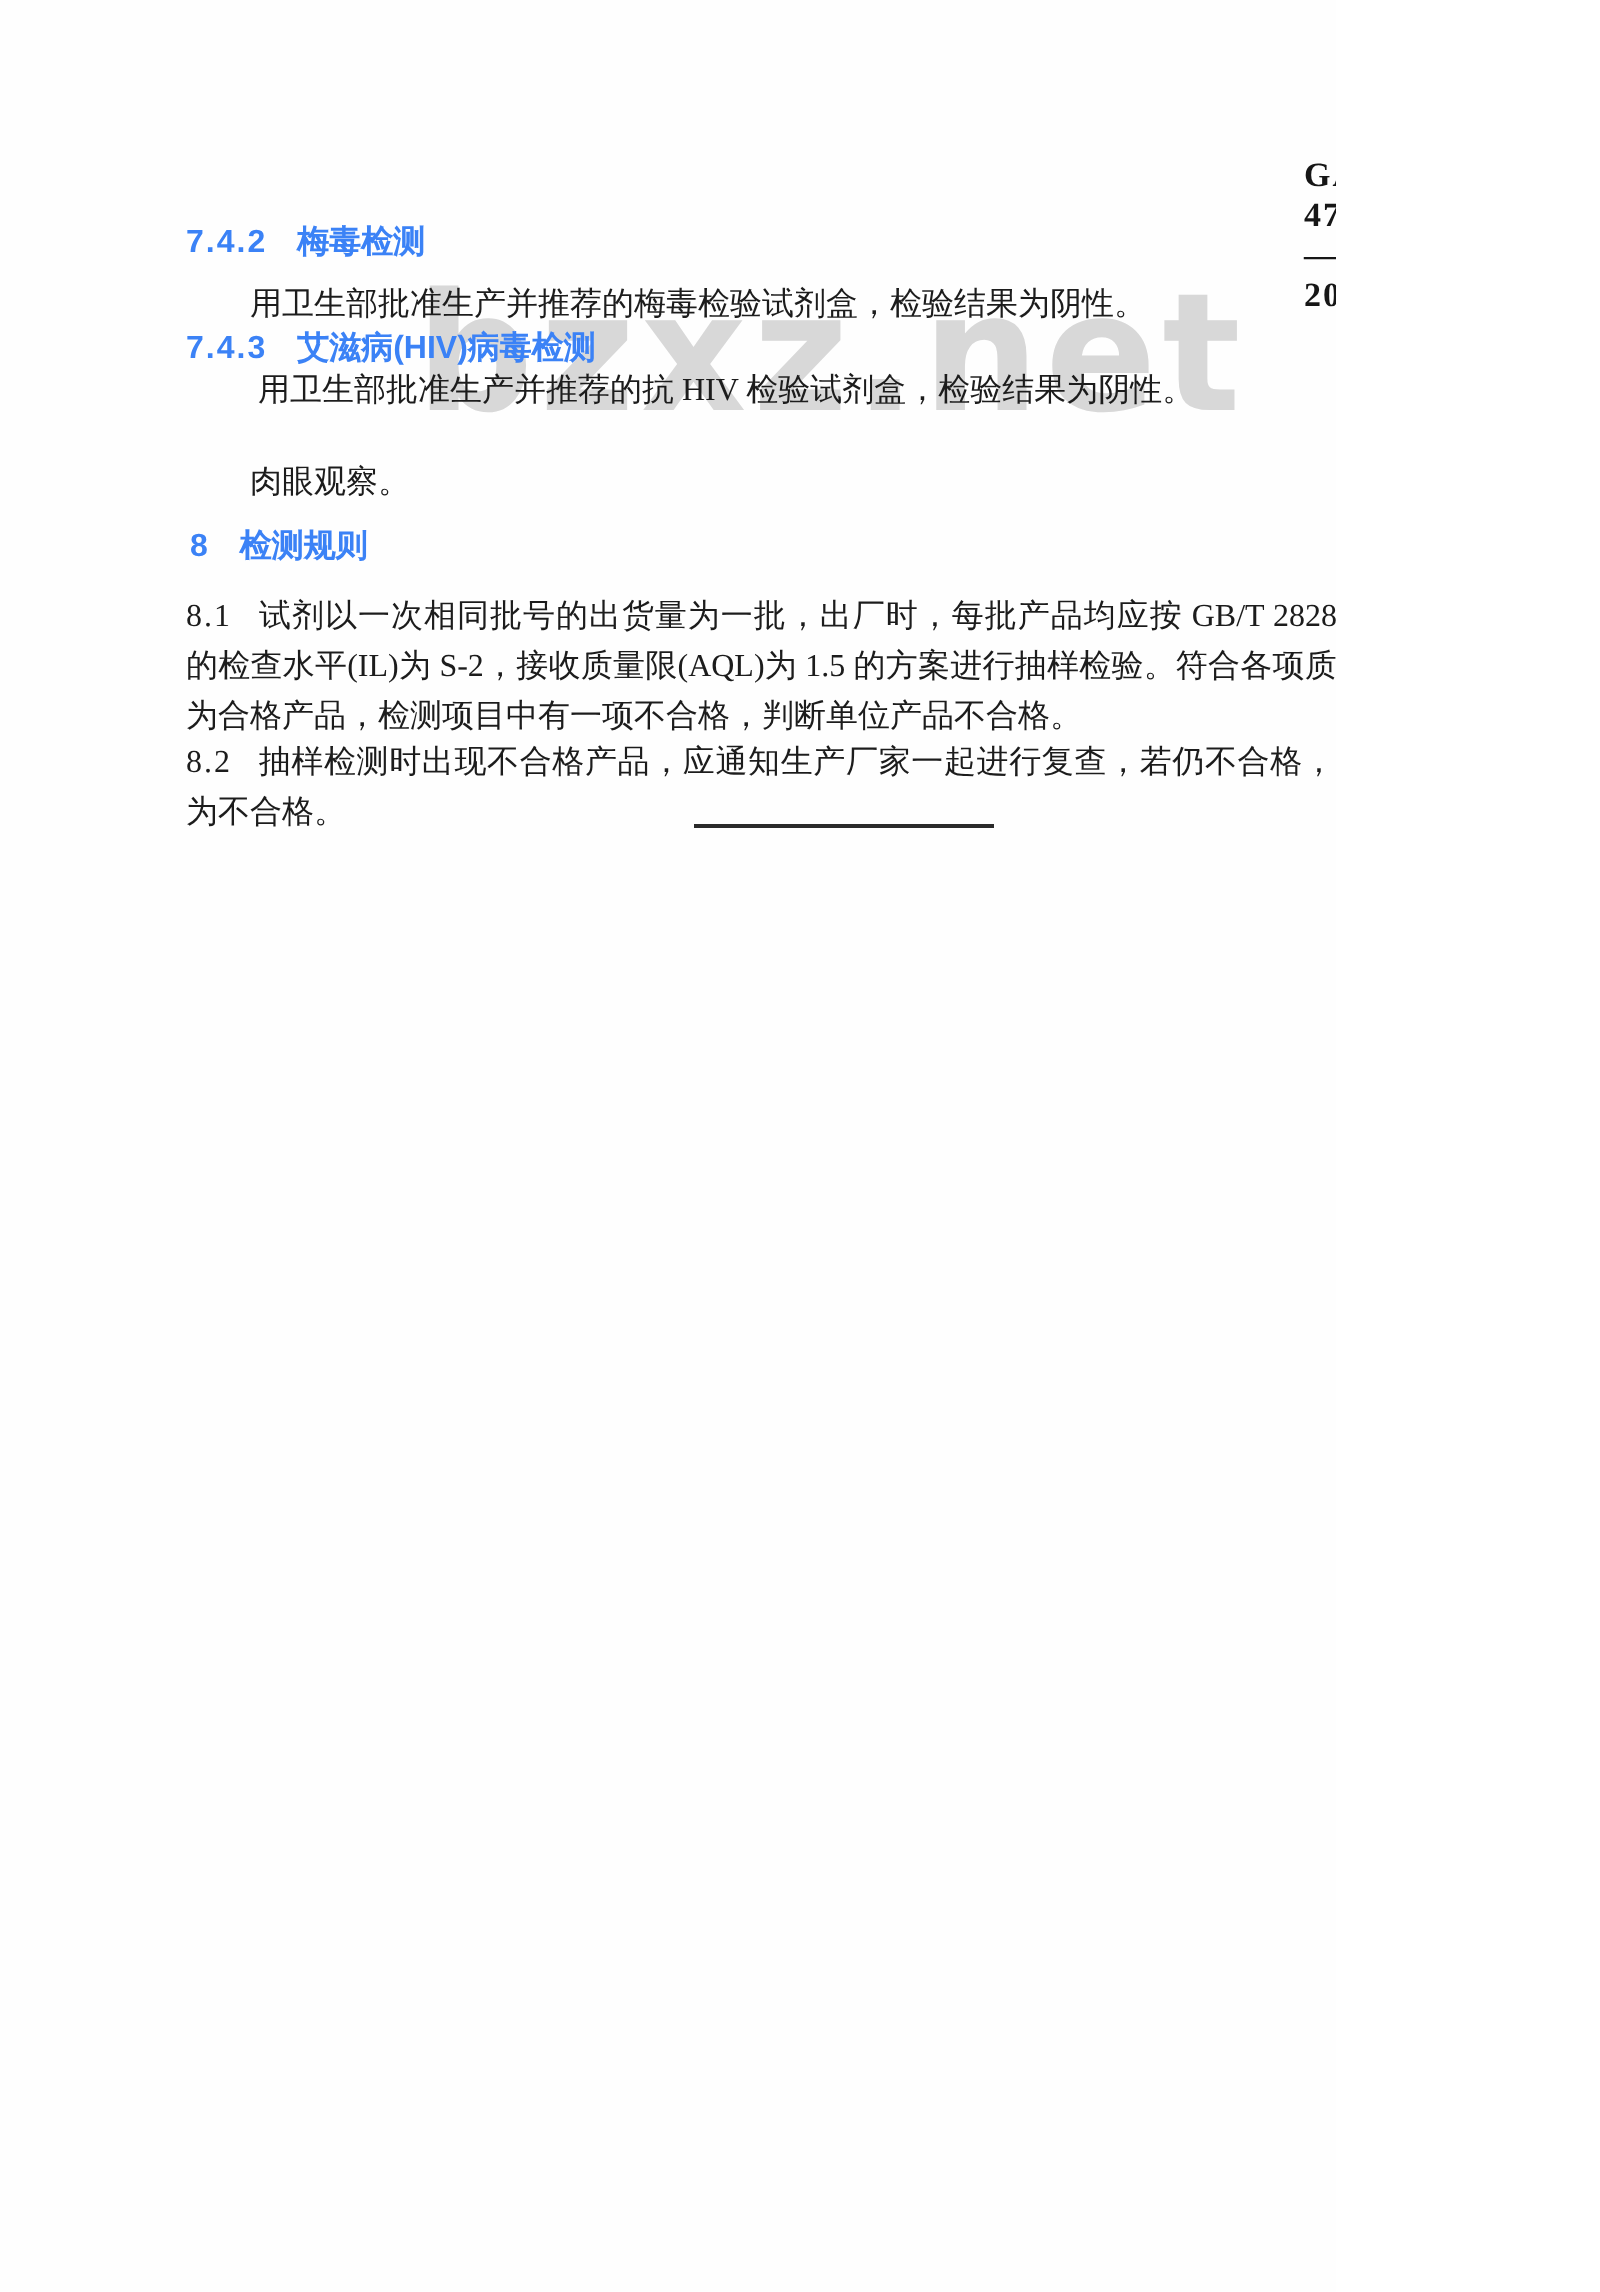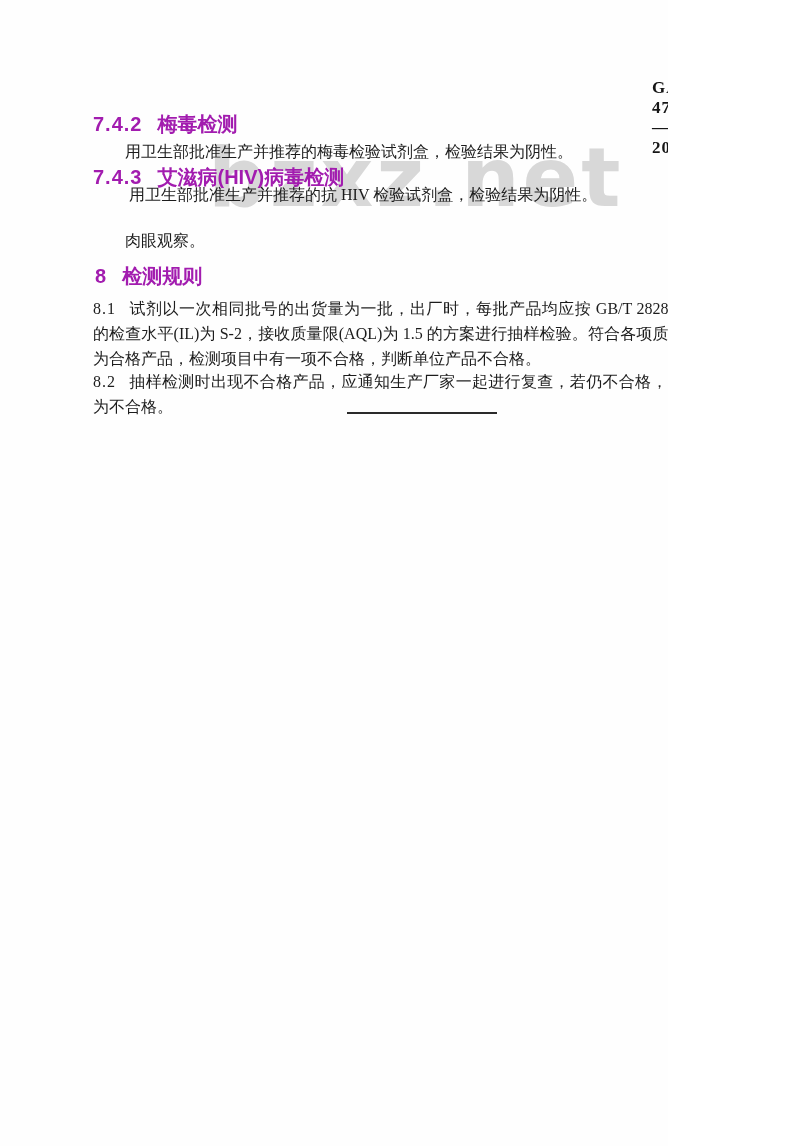--- a/index.html
+++ b/index.html
@@ -32,22 +32,22 @@
     font-weight:700;
     font-size:82px;
     letter-spacing:3px;
     color:#d8d8d8;
     user-select:none;
   }
   .layer { position:absolute; z-index:1; }
   .heading {
     font-family:"Liberation Sans", sans-serif;
     font-weight:700;
-    font-size:20px;
-    color:#a21caf;
+    font-size:16px;
+    color:#3b82f6;
     white-space:nowrap;
   }
   .heading .num { display:inline-block; margin-right:15px; letter-spacing:1px; }
   .body-text {
     font-family:"Liberation Serif", serif;
     font-size:16px;
     color:#1c1c1c;
     white-space:nowrap;
   }
   .para {

